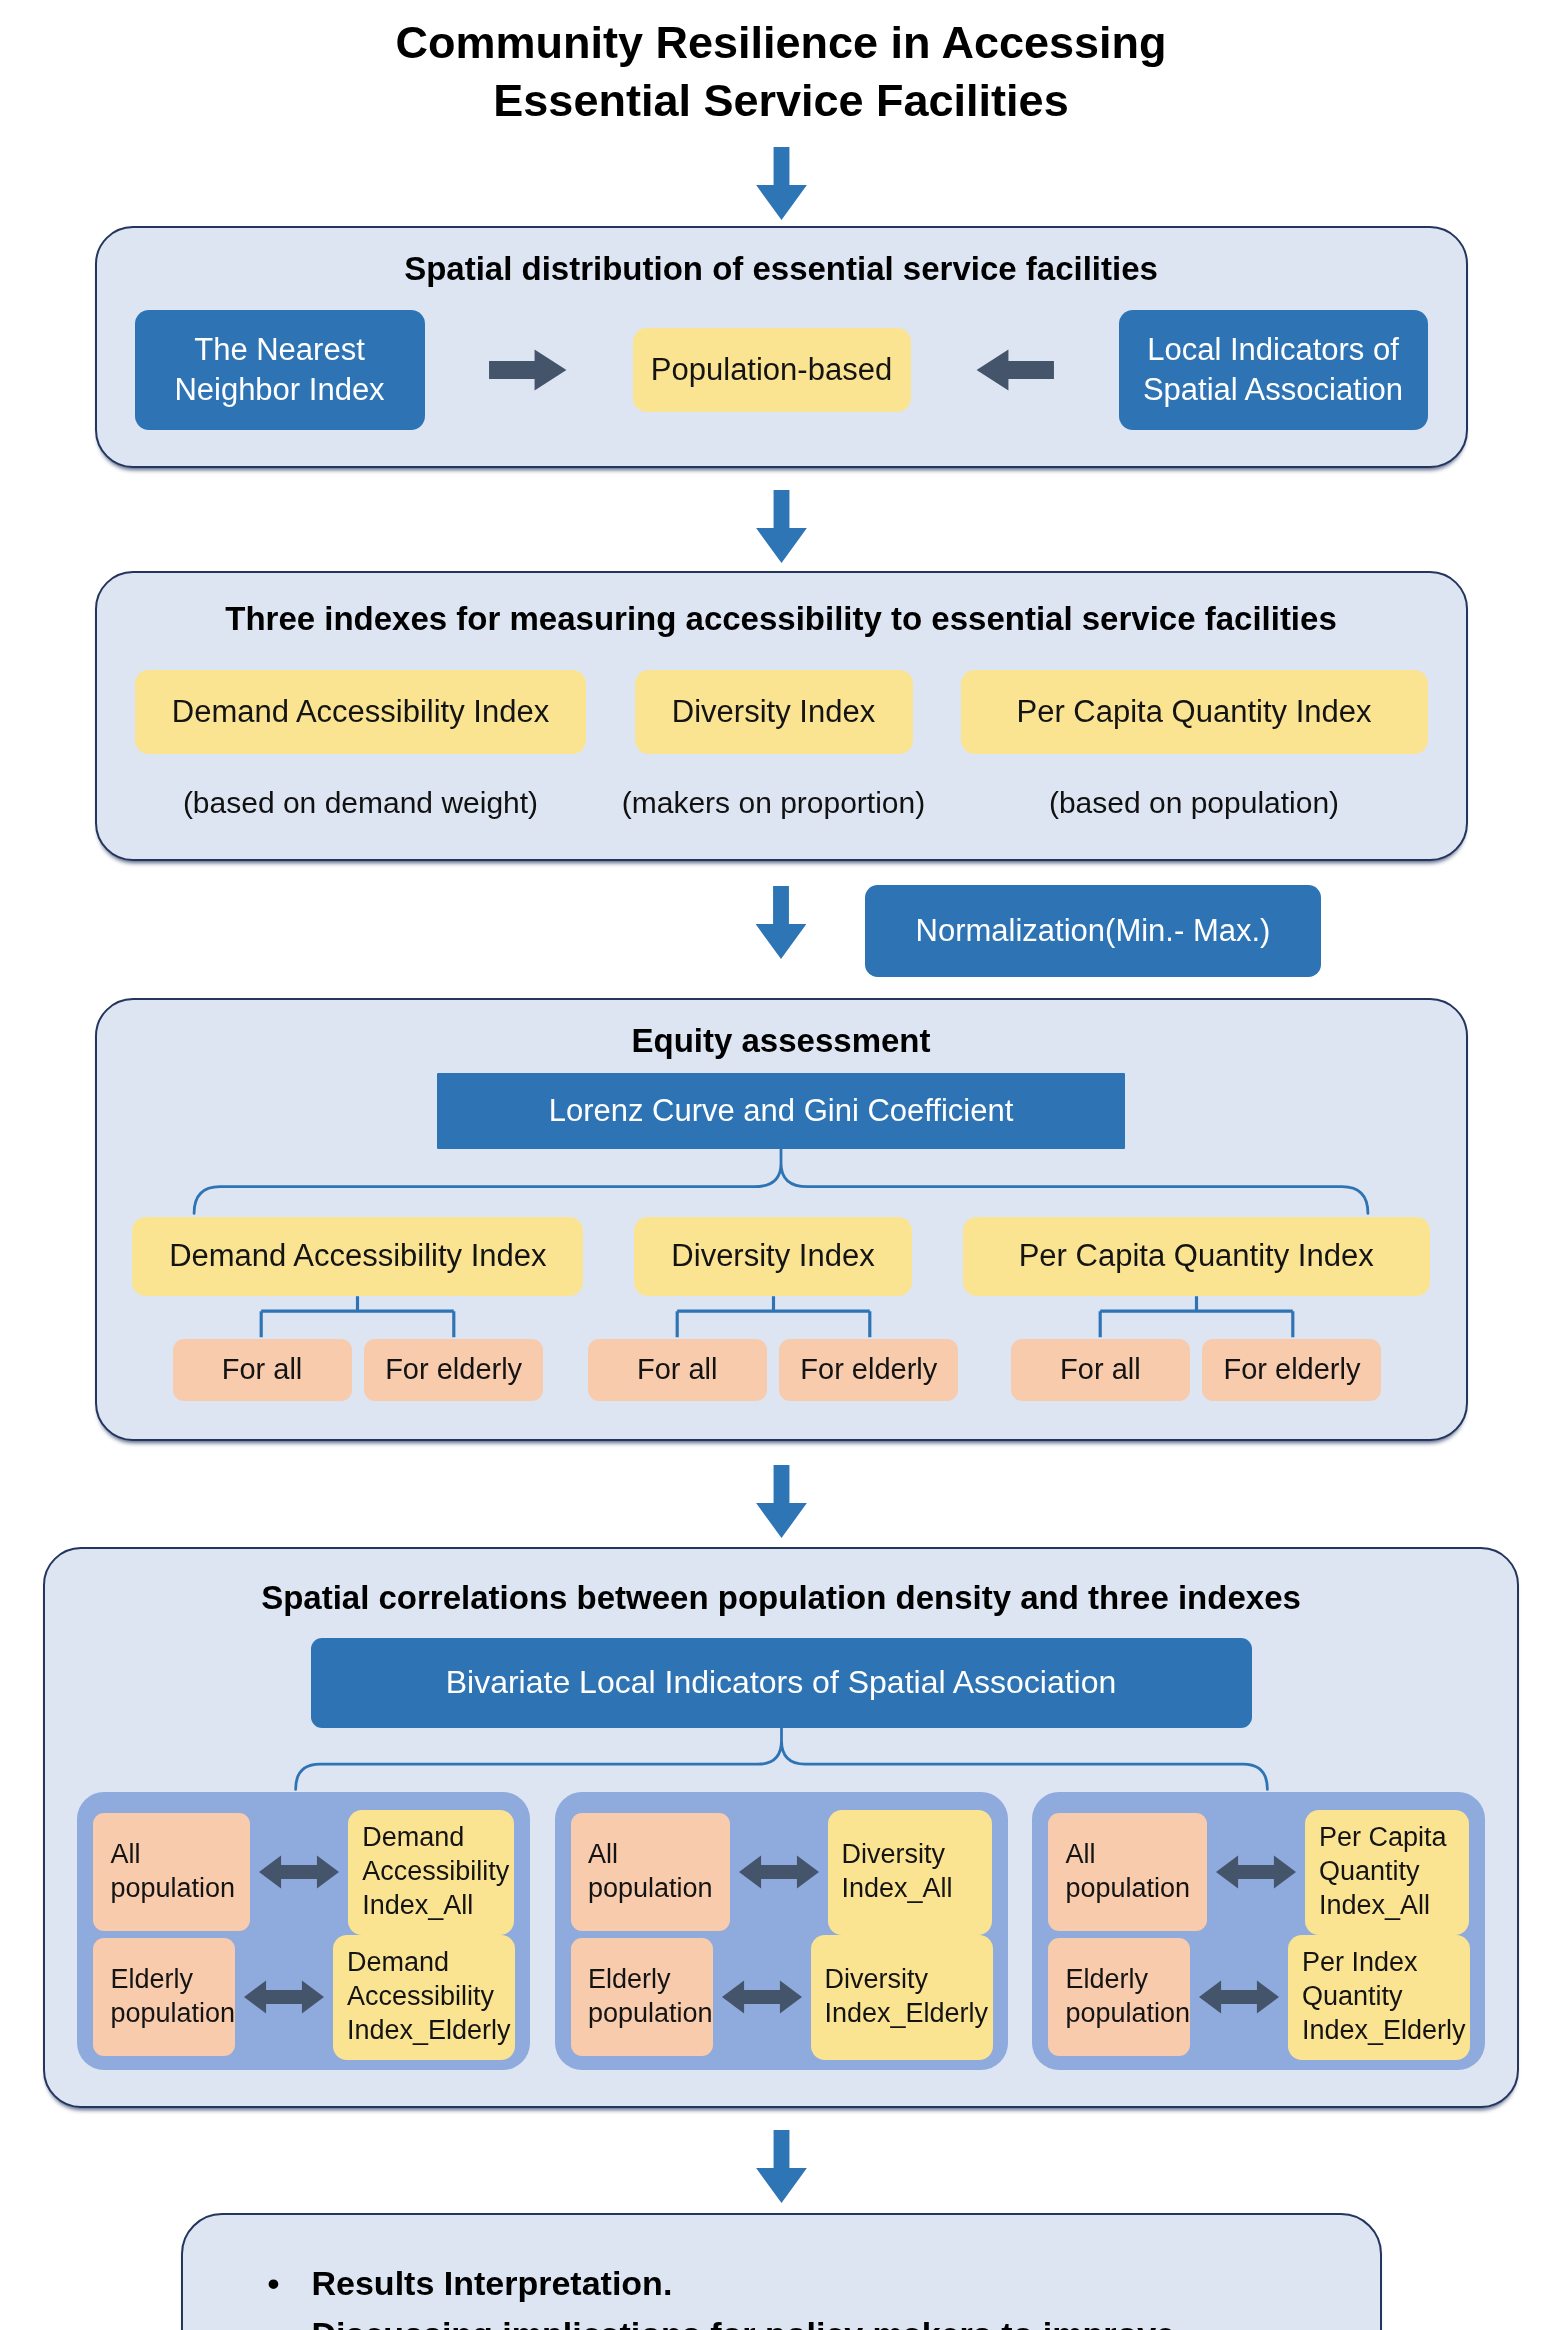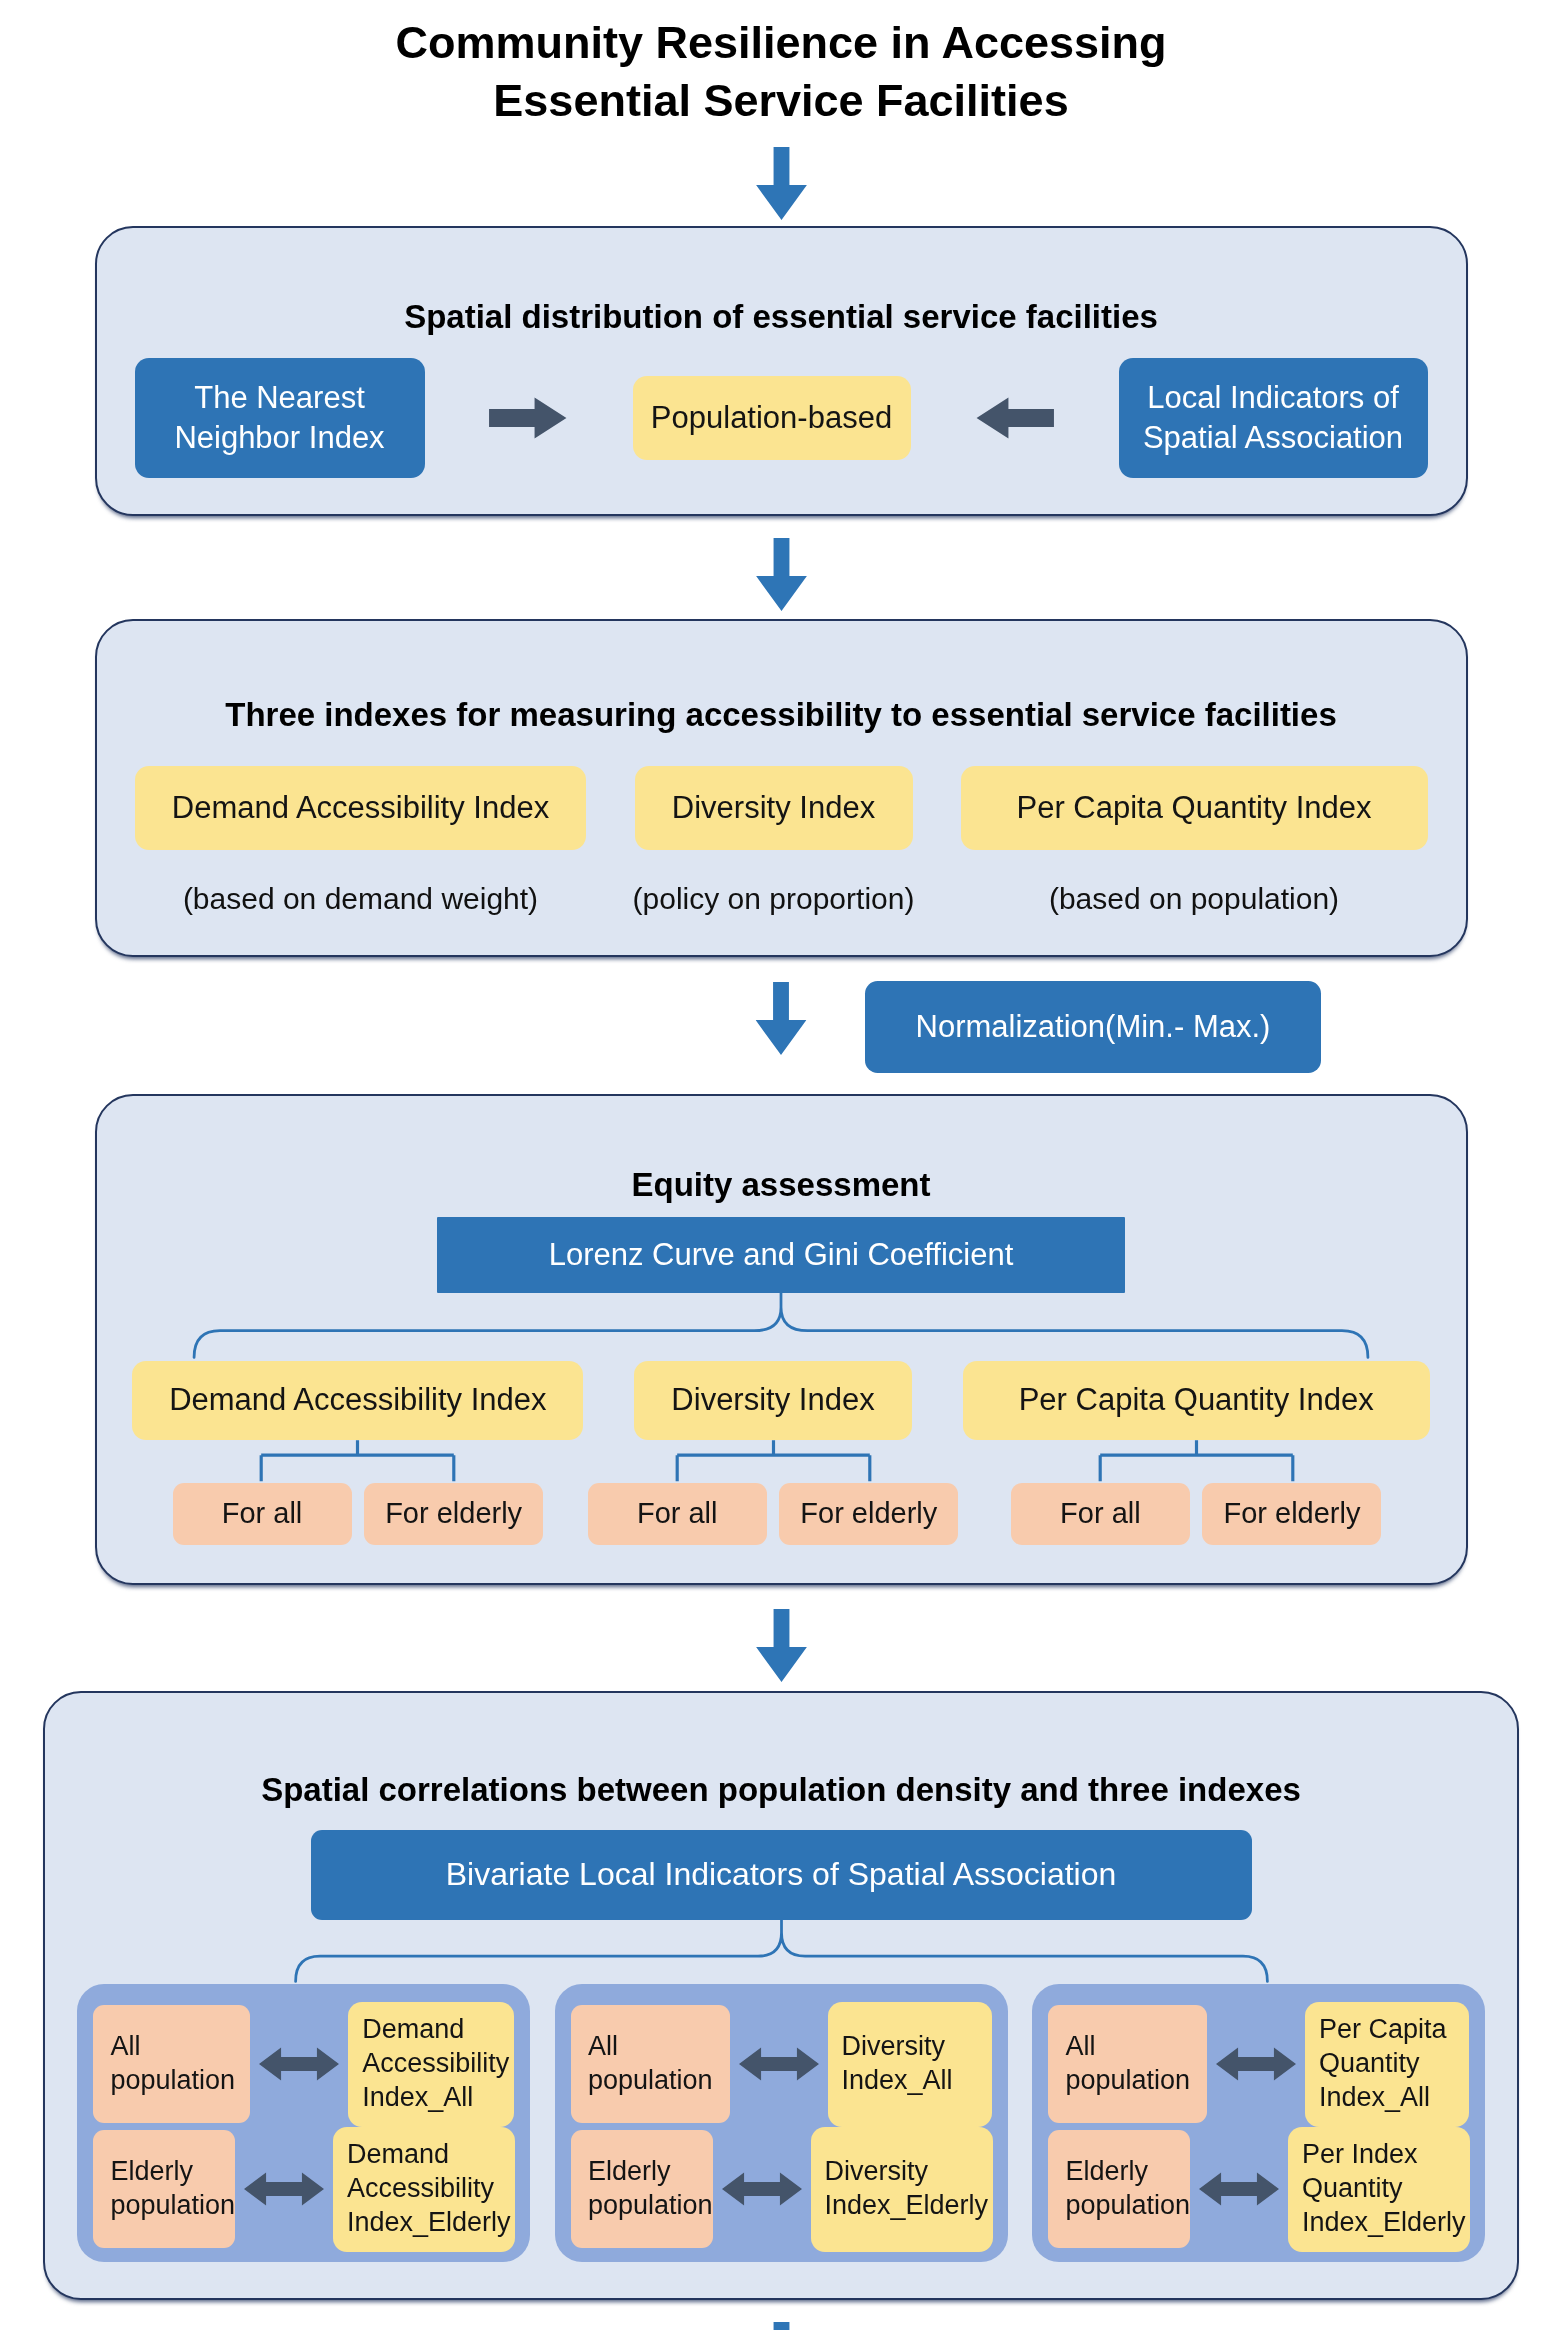--- a/index.html
+++ b/index.html
@@ -18,21 +18,21 @@
   .a2{margin:22px auto 8px;}
   .a4{margin:24px auto 9.5px;}
   .a5{margin:22px auto 9.5px;}
 
   .panel{
     background:#dde5f2;border:2.4px solid #24365e;border-radius:38px;
     margin:0 auto;box-sizing:border-box;
     box-shadow:0 4.7px 4px -3.2px rgba(30,48,92,.75);
   }
   .panel-header{
-    text-align:center;font-weight:bold;font-size:33px;color:#000000;margin-top:48px;
+    text-align:center;font-weight:bold;font-size:33px;color:#000000;
   }
 
   .node{
     display:flex;align-items:center;justify-content:center;
     box-sizing:border-box;text-align:center;
   }
   .blue-node{background:#2e74b5;color:#ffffff;border-radius:14px;}
   .yellow-node{background:#fbe491;color:#141414;border-radius:14px;}
   .orange-node{background:#f8cbad;color:#141414;border-radius:11px;}
 
@@ -136,21 +136,21 @@
 
 <div class="panel panel-2">
   <div class="panel-header">Three indexes for measuring accessibility to essential service facilities</div>
   <div class="row-2">
     <div class="t-col t-col-1">
       <div class="node yellow-node dai-node">Demand Accessibility Index</div>
       <div class="caption">(based on demand weight)</div>
     </div>
     <div class="t-col t-col-2">
       <div class="node yellow-node di-node">Diversity Index</div>
-      <div class="caption">(policy on proportion)</div>
+      <div class="caption">(makers on proportion)</div>
     </div>
     <div class="t-col t-col-3">
       <div class="node yellow-node pcq-node">Per Capita Quantity Index</div>
       <div class="caption">(based on population)</div>
     </div>
   </div>
 </div>
 
 <div class="norm-row">
   <div class="down-arrow">

